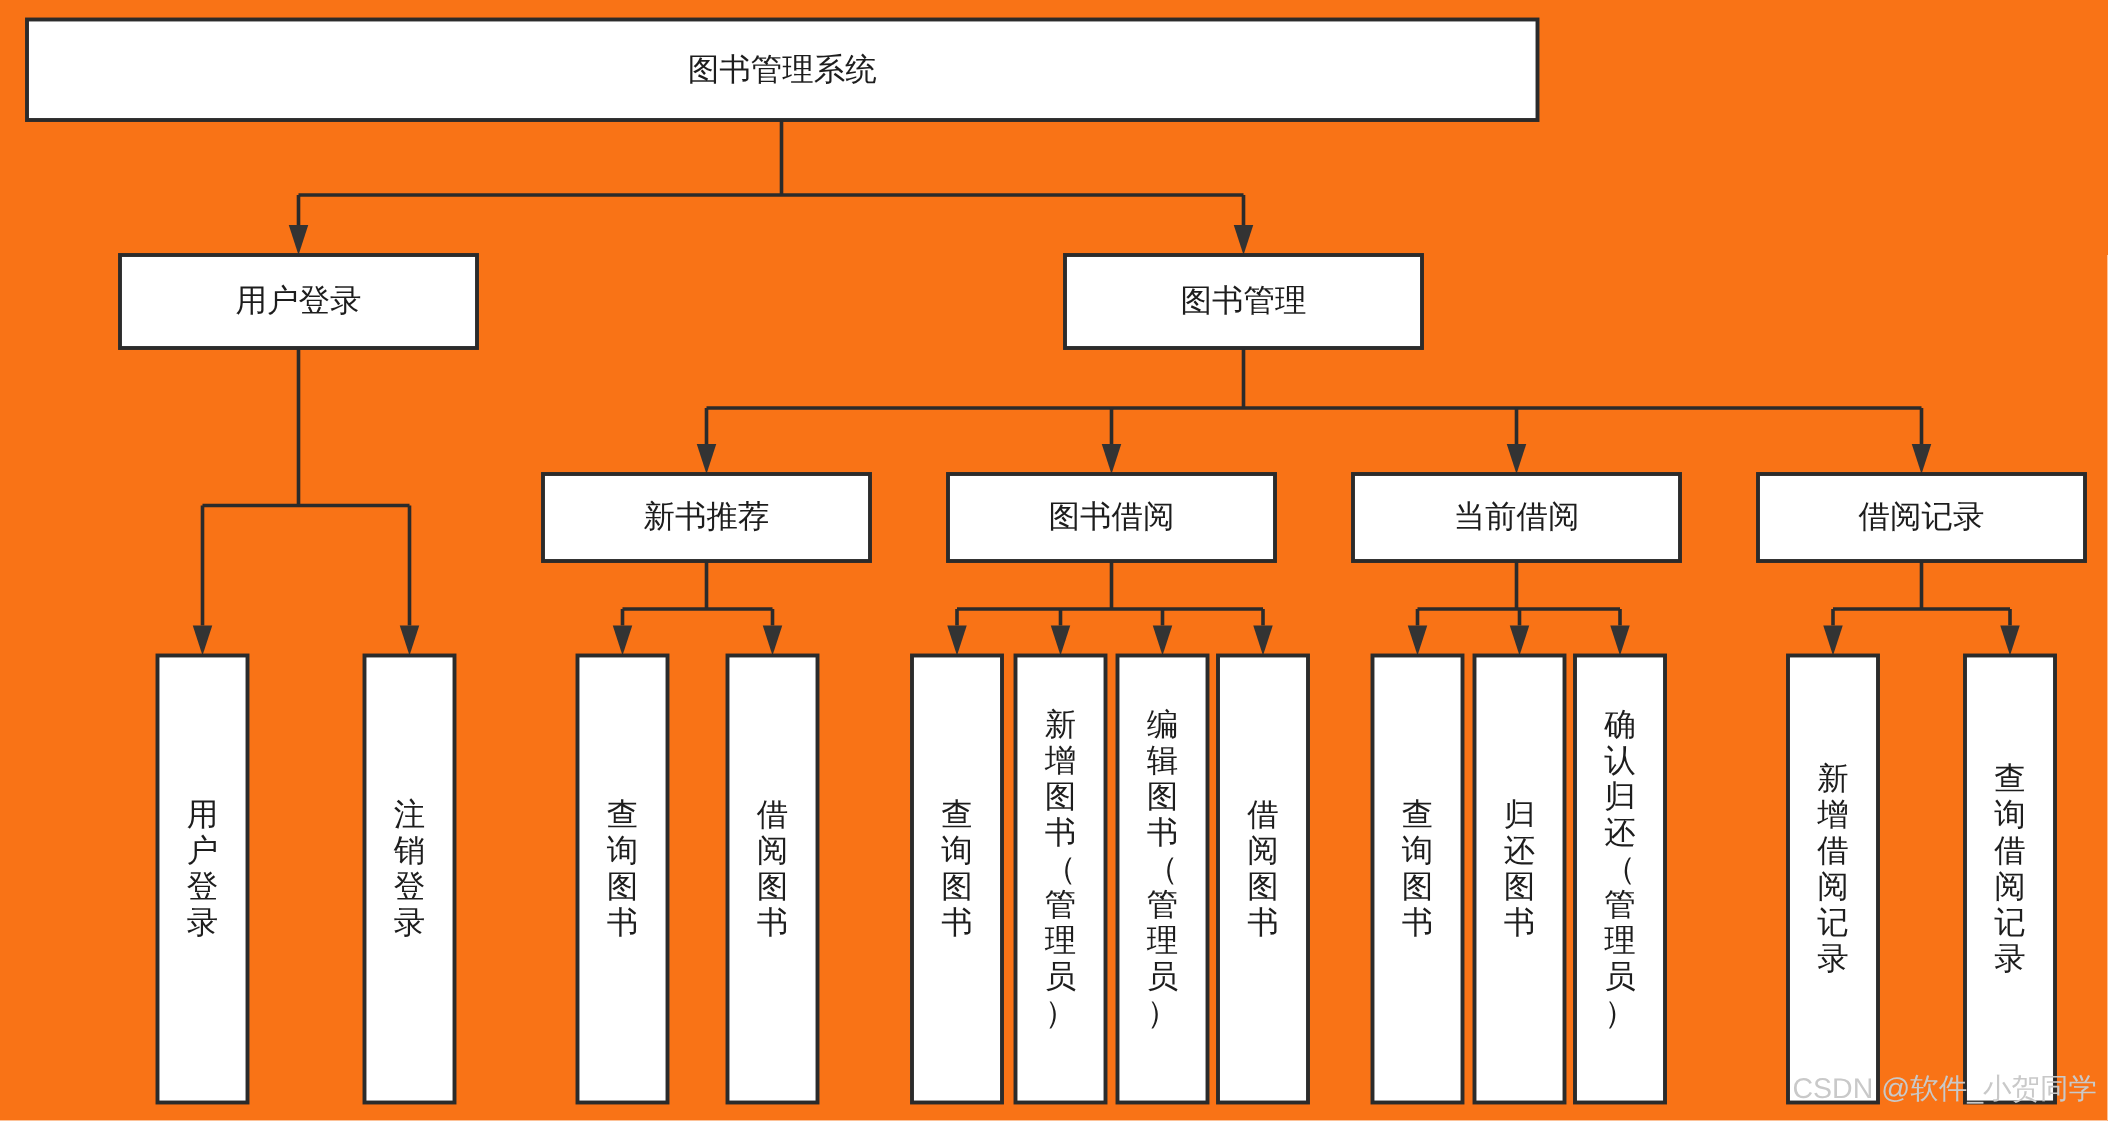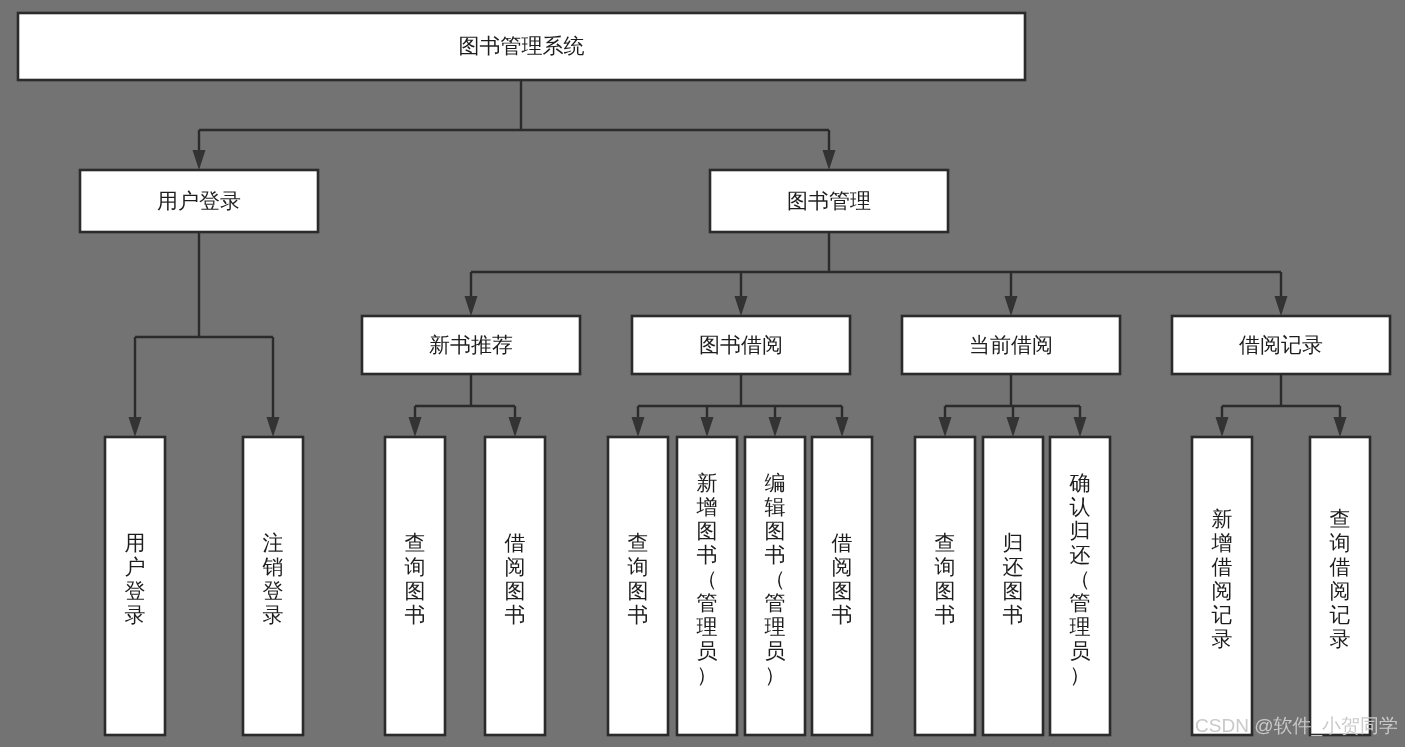--- a/index.html
+++ b/index.html
@@ -8,21 +8,21 @@
     padding: 0;
     background: #ffffff;
   }
   body {
     font-family: "Liberation Sans", "DejaVu Sans", sans-serif;
   }
   #diagram-root {
     position: relative;
     width: 1405px;
     height: 747px;
-    background: #737373;
+    background: #f97316;
     overflow: hidden;
   }
   svg.diagram-canvas {
     position: absolute;
     left: 0;
     top: 0;
     width: 1405px;
     height: 747px;
     display: block;
   }

